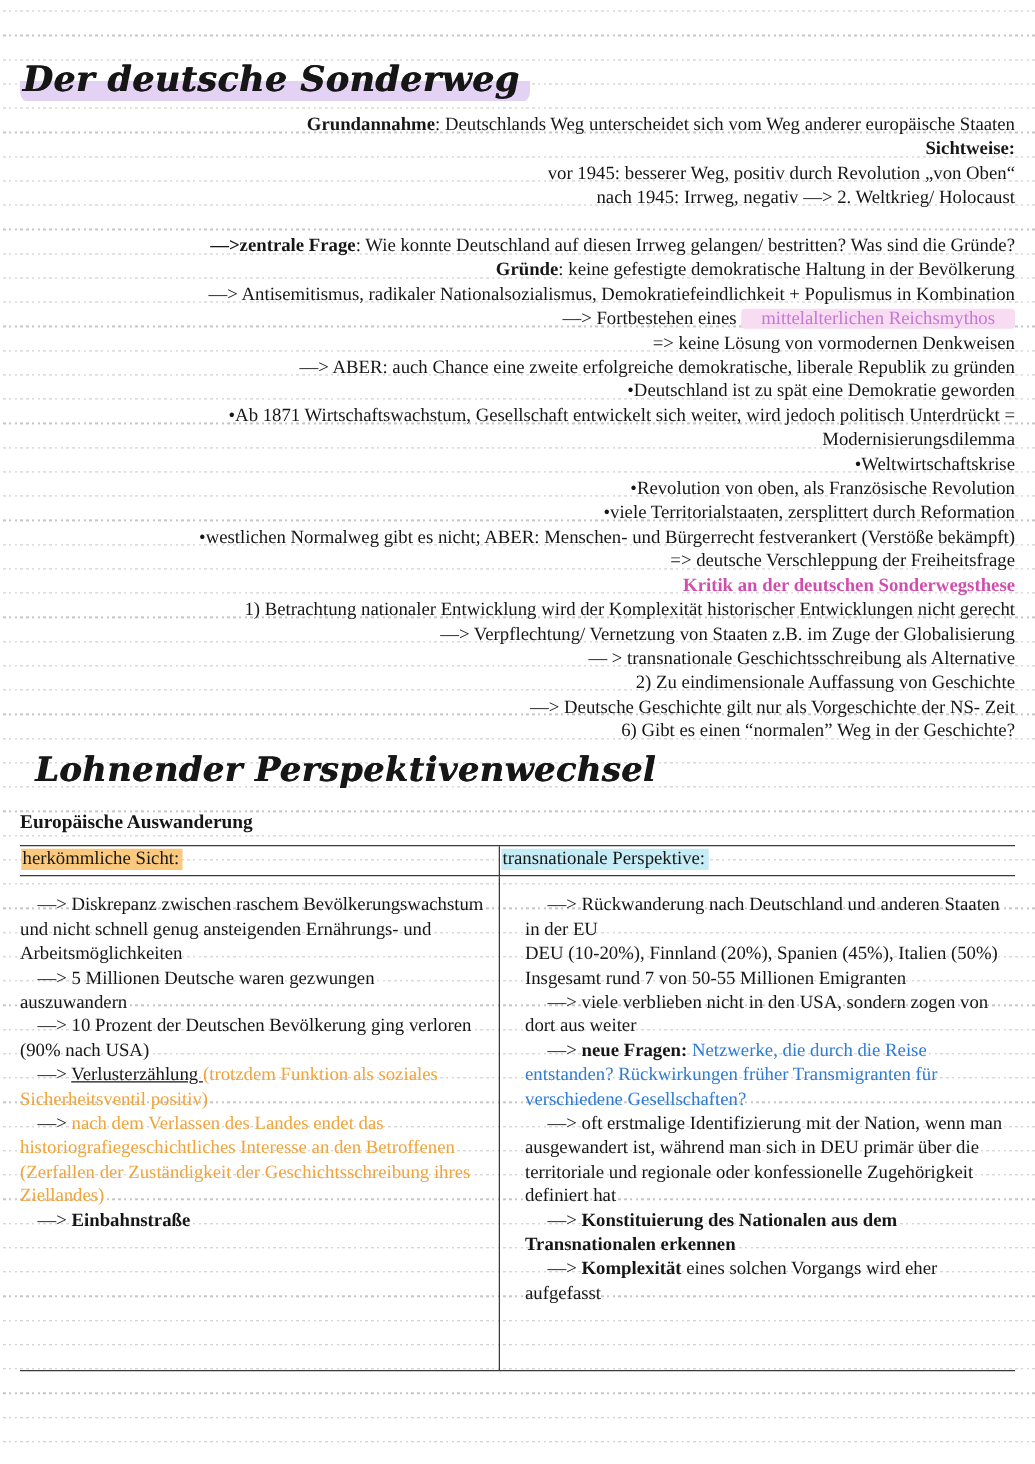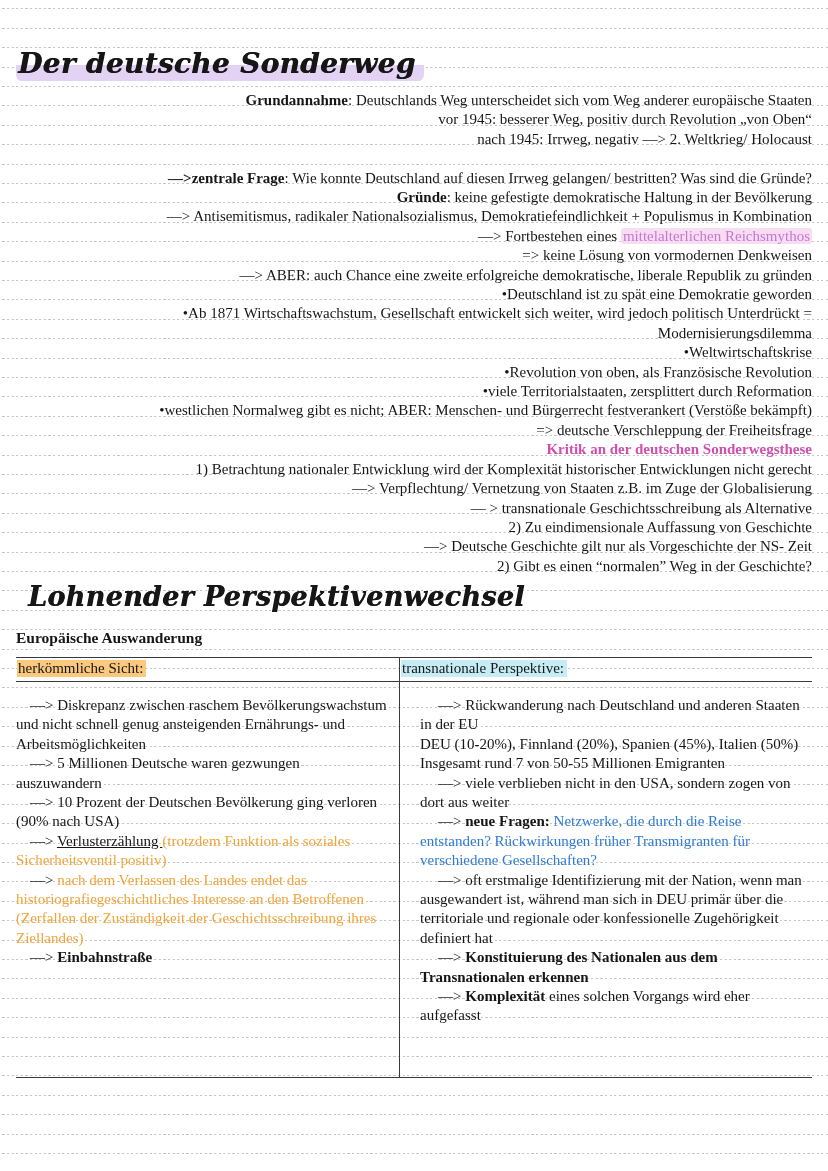--- a/index.html
+++ b/index.html
@@ -31,21 +31,21 @@
   .para{min-height:19.4px;}
   .indent{padding-left:14px;}
   .gap{margin-top:19.4px;}
   .headgap{margin-top:9px;}
   .bullet{padding-left:28px;text-indent:-24px;}
   .s-p{}
   .s-b{font-weight:bold;}
   .s-bu{font-weight:normal;text-decoration:underline;text-align:center;}
   .s-pink1{color:var(--pink1);font-weight:bold;}
   .s-pink2{color:var(--pink2);font-weight:bold;}
-  .s-hlpink{color:var(--hlpink_text);background:var(--hlpink_bg);padding:0 2px;border-radius:3px;font-family:Liberation Serif, serif;}
+  .s-hlpink{color:var(--hlpink_text);background:var(--hlpink_bg);padding:0 16px;border-radius:3px;font-family:Liberation Serif, serif;}
   .s-orange{color:var(--orange_text);}
   .s-blue{color:var(--blue_text);}
   .s-bullet{display:inline-block;width:24px;text-indent:0;}
   .subhead{font-weight:bold;font-size:15.5px;margin-top:12px;}
   .tbl{margin-top:9px;border-top:1.4px solid #3a3a3a;border-bottom:1.4px solid #3a3a3a;}
   .tbl-row{display:grid;grid-template-columns:384px 1fr;}
   .tbl-header{border-bottom:1.2px solid #3a3a3a;}
   .tbl-header .cell{padding:1px 4px 3px 1px;}
   .cell-l{border-right:1.2px solid #3a3a3a;}
   .tbl-body{min-height:395px;}
@@ -59,20 +59,21 @@
 </style>
 </head>
 <body>
 
 <div class="page">
 
   <h1 class="hw title1"><span class="hl">Der deutsche Sonderweg</span></h1>
 
   <div class="sec" id="sec1">
       <div class="para"><span class="s-b">Grundannahme</span><span class="s-p">: Deutschlands Weg unterscheidet sich vom Weg anderer europäische Staaten</span></div>
+      <div class="para"><span class="s-b">Sichtweise:</span></div>
       <div class="para indent"><span class="s-p">vor 1945: besserer Weg, positiv durch Revolution „von Oben“</span></div>
       <div class="para indent"><span class="s-p">nach 1945: Irrweg, negativ —&gt; 2. Weltkrieg/ Holocaust</span></div>
       <div class="para gap"><span class="s-b">—&gt;zentrale Frage</span><span class="s-p">: Wie konnte Deutschland auf diesen Irrweg gelangen/ bestritten? Was sind die Gründe?</span></div>
       <div class="para"><span class="s-b">Gründe</span><span class="s-p">: keine gefestigte demokratische Haltung in der Bevölkerung</span></div>
       <div class="para"><span class="s-p">—&gt; Antisemitismus, radikaler Nationalsozialismus, Demokratiefeindlichkeit + Populismus in Kombination</span></div>
       <div class="para"><span class="s-p">—&gt; Fortbestehen eines </span><span class="s-hlpink">mittelalterlichen Reichsmythos</span></div>
       <div class="para"><span class="s-p">=&gt; keine Lösung von vormodernen Denkweisen</span></div>
       <div class="para"><span class="s-p">—&gt; ABER: auch Chance eine zweite erfolgreiche demokratische, liberale Republik zu gründen</span></div>
       <div class="para bullet"><span class="s-bullet">•</span><span class="s-p">Deutschland ist zu spät eine Demokratie geworden</span></div>
       <div class="para bullet"><span class="s-bullet">•</span><span class="s-p">Ab 1871 Wirtschaftswachstum, Gesellschaft entwickelt sich weiter, wird jedoch politisch Unterdrückt = Modernisierungsdilemma</span></div>
@@ -80,21 +81,21 @@
       <div class="para bullet"><span class="s-bullet">•</span><span class="s-p">Revolution von oben, als Französische Revolution</span></div>
       <div class="para bullet"><span class="s-bullet">•</span><span class="s-p">viele Territorialstaaten, zersplittert durch Reformation</span></div>
       <div class="para bullet"><span class="s-bullet">•</span><span class="s-p">westlichen Normalweg gibt es nicht; ABER: Menschen- und Bürgerrecht festverankert (Verstöße bekämpft)</span></div>
       <div class="para"><span class="s-p">=&gt; deutsche Verschleppung der Freiheitsfrage</span></div>
       <div class="para"><span class="s-pink2">Kritik an der deutschen Sonderwegsthese</span></div>
       <div class="para"><span class="s-p">1) Betrachtung nationaler Entwicklung wird der Komplexität historischer Entwicklungen nicht gerecht</span></div>
       <div class="para"><span class="s-p">—&gt; Verpflechtung/ Vernetzung von Staaten z.B. im Zuge der Globalisierung</span></div>
       <div class="para"><span class="s-p">— &gt; transnationale Geschichtsschreibung als Alternative</span></div>
       <div class="para"><span class="s-p">2) Zu eindimensionale Auffassung von Geschichte</span></div>
       <div class="para"><span class="s-p">—&gt; Deutsche Geschichte gilt nur als Vorgeschichte der NS- Zeit</span></div>
-      <div class="para"><span class="s-p">2) Gibt es einen “normalen” Weg in der Geschichte?</span></div>
+      <div class="para"><span class="s-p">6) Gibt es einen “normalen” Weg in der Geschichte?</span></div>
     </div>
 
   <h1 class="hw title2">Lohnender Perspektivenwechsel</h1>
 
   <div class="subhead">Europäische Auswanderung</div>
 
   <div class="tbl">
     <div class="tbl-row tbl-header">
       <div class="cell cell-l">
         <span class="hl-orange">herkömmliche Sicht:</span>

